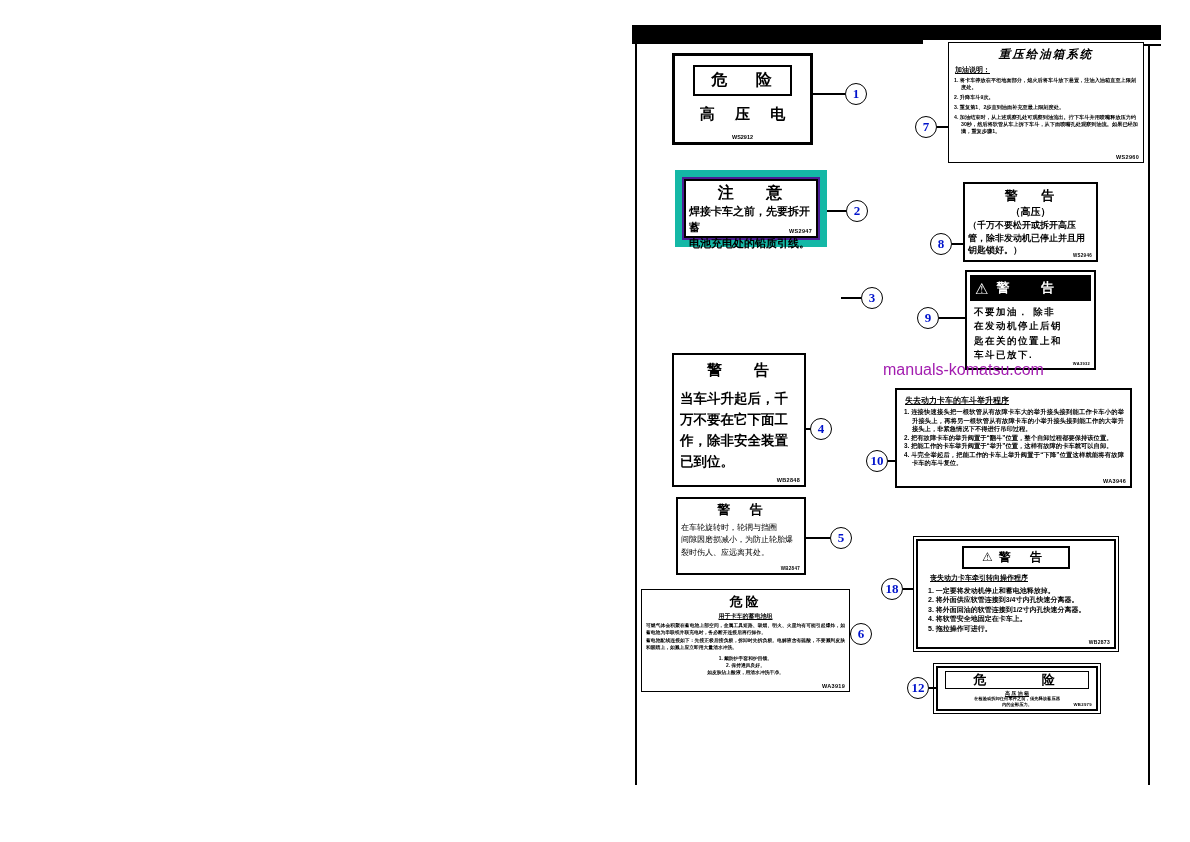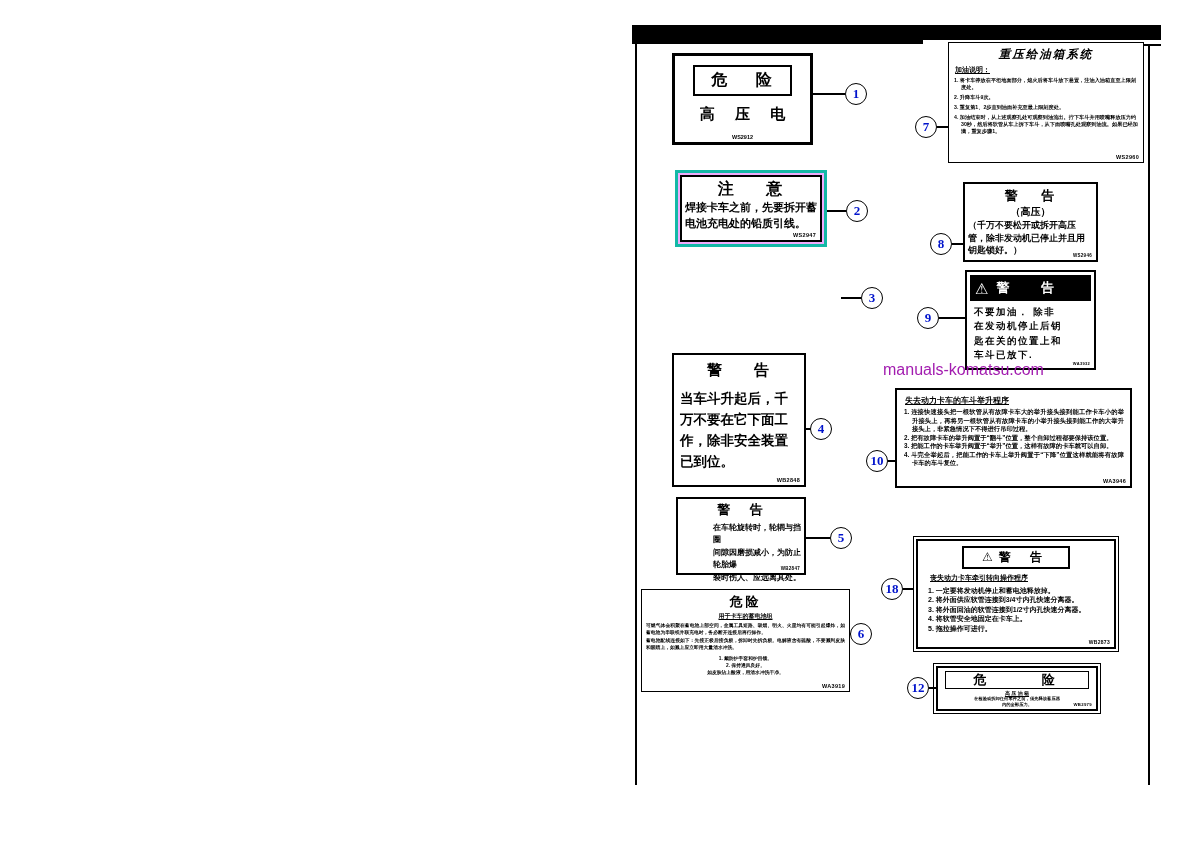--- a/index.html
+++ b/index.html
@@ -17,38 +17,38 @@
   
   .bar { position:absolute; background:#000; }
   .panel-borders { position:absolute; left:635px; top:44px; width:515px; height:741px;
     border-left:2px solid #000; border-right:2px solid #000; }
   
   .box { position:absolute; background:#fff; }
   .b2 { border:2px solid #000; }
   .b25 { border:2.5px solid #000; }
   .b3 { border:3px solid #000; }
   .b15 { border:1.5px solid #000; }
-  .dblwrap { position:absolute; background:#f0abfc; border:3px solid #14b8a6; padding:2px; }
+  .dblwrap { position:absolute; background:#4c1d95; border:7px solid #14b8a6; padding:2px; }
   .dblin { border:2px solid #000; width:100%; height:100%; position:relative; background:#fff; }
   .outershadow { box-shadow:0 0 0 2px #fff, 0 0 0 3px #000; }
   .code { position:absolute; right:4px; bottom:2px; font-size:5.5px; font-weight:bold; letter-spacing:0.3px; }
   .code-c { position:absolute; left:0; right:0; bottom:2px; text-align:center; font-size:5.5px; font-weight:bold; }
   .hd { text-align:center; font-weight:bold; }
   .tj { text-align:justify; }
   
   .l1-titlebox { margin:9px 18px 0; border:2px solid #000; text-align:center;
     font-size:16px; font-weight:bold; letter-spacing:12px; padding:3px 0 3px 10px; }
   .l1-body { margin-top:9px; text-align:center; font-size:15px; font-weight:bold; letter-spacing:8px; padding-left:8px; }
   .l2-title { font-size:16px; letter-spacing:14px; padding-left:12px; margin-top:2px; }
   .l2-line { font-size:11px; font-weight:bold; padding:0 3px; line-height:1.45; }
   .l3-line { font-size:13px; font-weight:bold; letter-spacing:4px; text-align:center; }
   .l4-title { font-size:15px; letter-spacing:14px; padding-left:12px; margin-top:6px; }
   .l4-line { font-size:13.5px; font-weight:bold; line-height:1.55; padding:0 6px; }
   .l5-title { font-size:13px; letter-spacing:8px; padding-left:6px; margin-top:2px; }
-  .l5-line { font-size:8px; font-weight:bold; line-height:1.55; padding:0 3px;margin-left:32px; }
+  .l5-line { font-size:8px; font-weight:normal; line-height:1.55; padding:0 3px; }
   .l6-title { font-size:13px; letter-spacing:3px; margin-top:3px; }
   .l6-sub { text-align:center; font-size:6px; font-weight:bold; text-decoration:underline; margin:1px 0 2px; }
   .l6-para { font-size:4.8px; font-weight:bold; line-height:1.4; padding:0 4px; }
   .l6-li { text-align:center; font-size:4.8px; font-weight:bold; line-height:1.5; }
   .l7-title { font-size:11.5px; font-style:italic; letter-spacing:2px; margin-top:4px; }
   .l7-sub { font-size:7px; font-weight:bold; text-decoration:underline; margin:3px 0 2px 6px; }
   .l7-item { font-size:5.2px; font-weight:bold; line-height:1.4; padding-left:12px; text-indent:-7px; margin:0 5px 2.5px 0; }
   .l8-title { font-size:13px; letter-spacing:10px; padding-left:8px; margin-top:3px; }
   .l8-sub { text-align:center; font-size:10px; font-weight:bold; }
   .l8-line { font-size:9px; font-weight:bold; line-height:1.4; padding:0 3px; }

